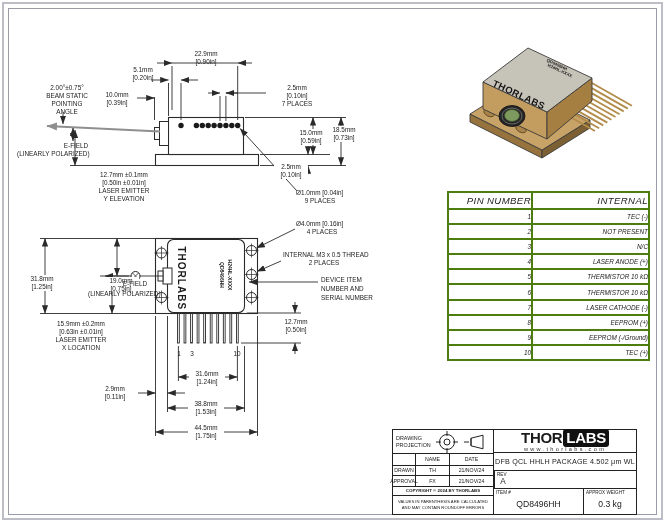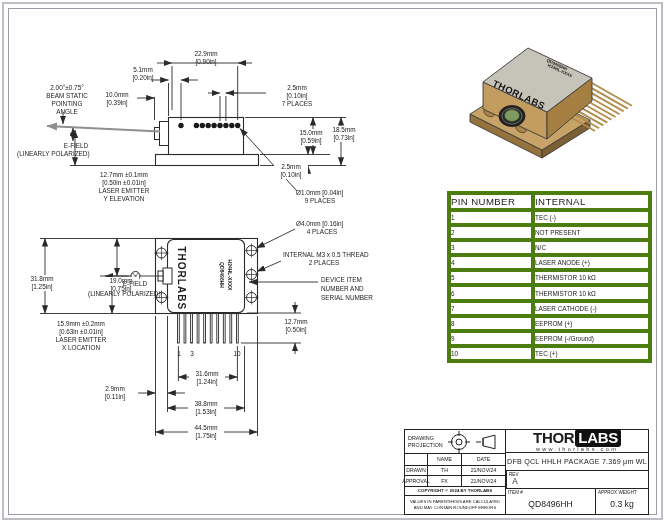--- a/index.html
+++ b/index.html
@@ -10,28 +10,28 @@
   .frame-inner { position:absolute; left:8px; top:8px; width:649px; height:507px; border:1px solid #9a9aa8; }
   svg.lw { position:absolute; left:0; top:0; }
 
   
   .L { position:absolute; font-size:6.4px; line-height:7.7px; color:#1b1b1b; text-align:center; white-space:nowrap; }
   .bgw { background:#fff; padding:0 1px; }
   .la { text-align:left; }
 
   
   .pintable { position:absolute; left:447px; top:191px; width:201px; border-collapse:collapse; table-layout:fixed; }
-  .pintable th, .pintable td { border:4px solid #4d7c0f; text-align:left; vertical-align:middle; padding:0; }
+  .pintable th, .pintable td { border:2px solid #4d7c0f; text-align:right; vertical-align:middle; padding:0;font-style:italic; }
   .pintable { border:1.5px solid #2a2a2a; }
   .pintable th { height:17px; font-size:9.6px; font-weight:normal; letter-spacing:.4px; }
   .pintable td { height:15.1px; font-size:6.4px; }
   .col-pin { width:84px; } .col-fn { width:117px; }
 
   
-  .tb { position:absolute; left:404px; top:429px; width:245px; height:86px; border:1.5px solid #222; display:flex; background:#fff; }
+  .tb { position:absolute; left:392px; top:429px; width:245px; height:86px; border:1.5px solid #222; display:flex; background:#fff; }
   .tb .cell-lbl { font-size:4.6px; color:#222; }
   .tb-left { width:101px; border-right:1px solid #222; display:flex; flex-direction:column; }
   .tb-right { flex:1; display:flex; flex-direction:column; }
   .tbr { border-bottom:1px solid #222; display:flex; }
   .tbr:last-child { border-bottom:none; }
   .tbr1 { height:24px; align-items:center; }
   .proj-label { font-size:5.4px; line-height:6.4px; padding-left:3px; width:40px; }
   .tbr2 { height:12px; } .tbr3 { height:11px; } .tbr4 { height:11px; }
   .tbr5 { height:9px; align-items:center; justify-content:center; }
   .tbr6 { height:19px; flex-direction:column; align-items:center; justify-content:center; border-bottom:none; }
@@ -423,21 +423,21 @@
         <div class="disclaim">AND MAY CONTAIN ROUNDOFF ERRORS</div>
       </div>
     </div>
     <div class="tb-right">
       <div class="tbr logo-row">
         <div class="logo">
           <span>THOR</span><span class="logo-labs">LABS</span>
         </div>
         <div class="web">www.thorlabs.com</div>
       </div>
-      <div class="tbr title-row">DFB QCL HHLH PACKAGE 7.369 μm WL</div>
+      <div class="tbr title-row">DFB QCL HHLH PACKAGE 4.502 μm WL</div>
       <div class="tbr mat-row">
         <div class="rev">
           <span class="cell-lbl corner-lbl">REV</span>
           <div class="big-val">A</div>
         </div>
       </div>
       <div class="tbr item-row">
         <div class="item">
           <span class="cell-lbl corner-lbl">ITEM #</span>
           <div class="big-val2">QD8496HH</div>

